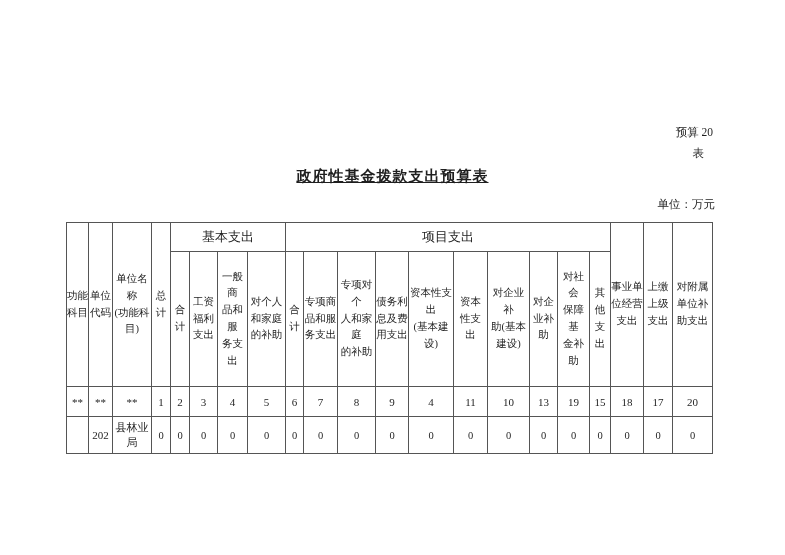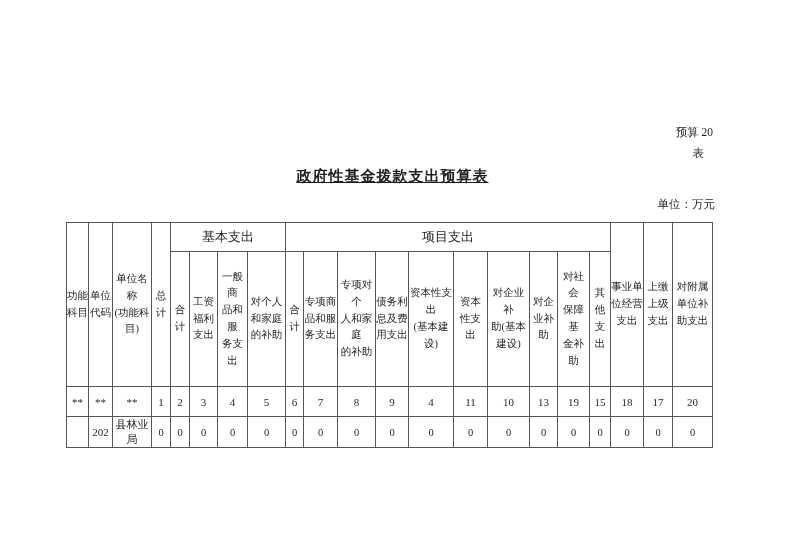--- a/index.html
+++ b/index.html
@@ -51,21 +51,21 @@
     font-weight: normal;
     text-align: center;
     vertical-align: middle;
     white-space: pre-line;
     padding: 0;
     overflow: hidden;
   }
   tr.group-row    { height: 29px; }
   tr.header-row   { height: 135px; }
   tr.code-row     { height: 30px; }
-  tr.data-row     { height: 31px; font-family: Liberation Serif, serif; }
+  tr.data-row     { height: 37px; font-family: Liberation Serif, serif; }
   th.hdr  { font-size: 10.5px; line-height: 1.6; }
   th.grp  { font-size: 13px; }
   td.code { font-size: 11px; }
   td.txt  { font-size: 11px; }
   td.num  { font-size: 10.5px; text-align: right; padding-right: 2px; }
 </style>
 </head>
 <body>
 
 <div class="corner-label">

